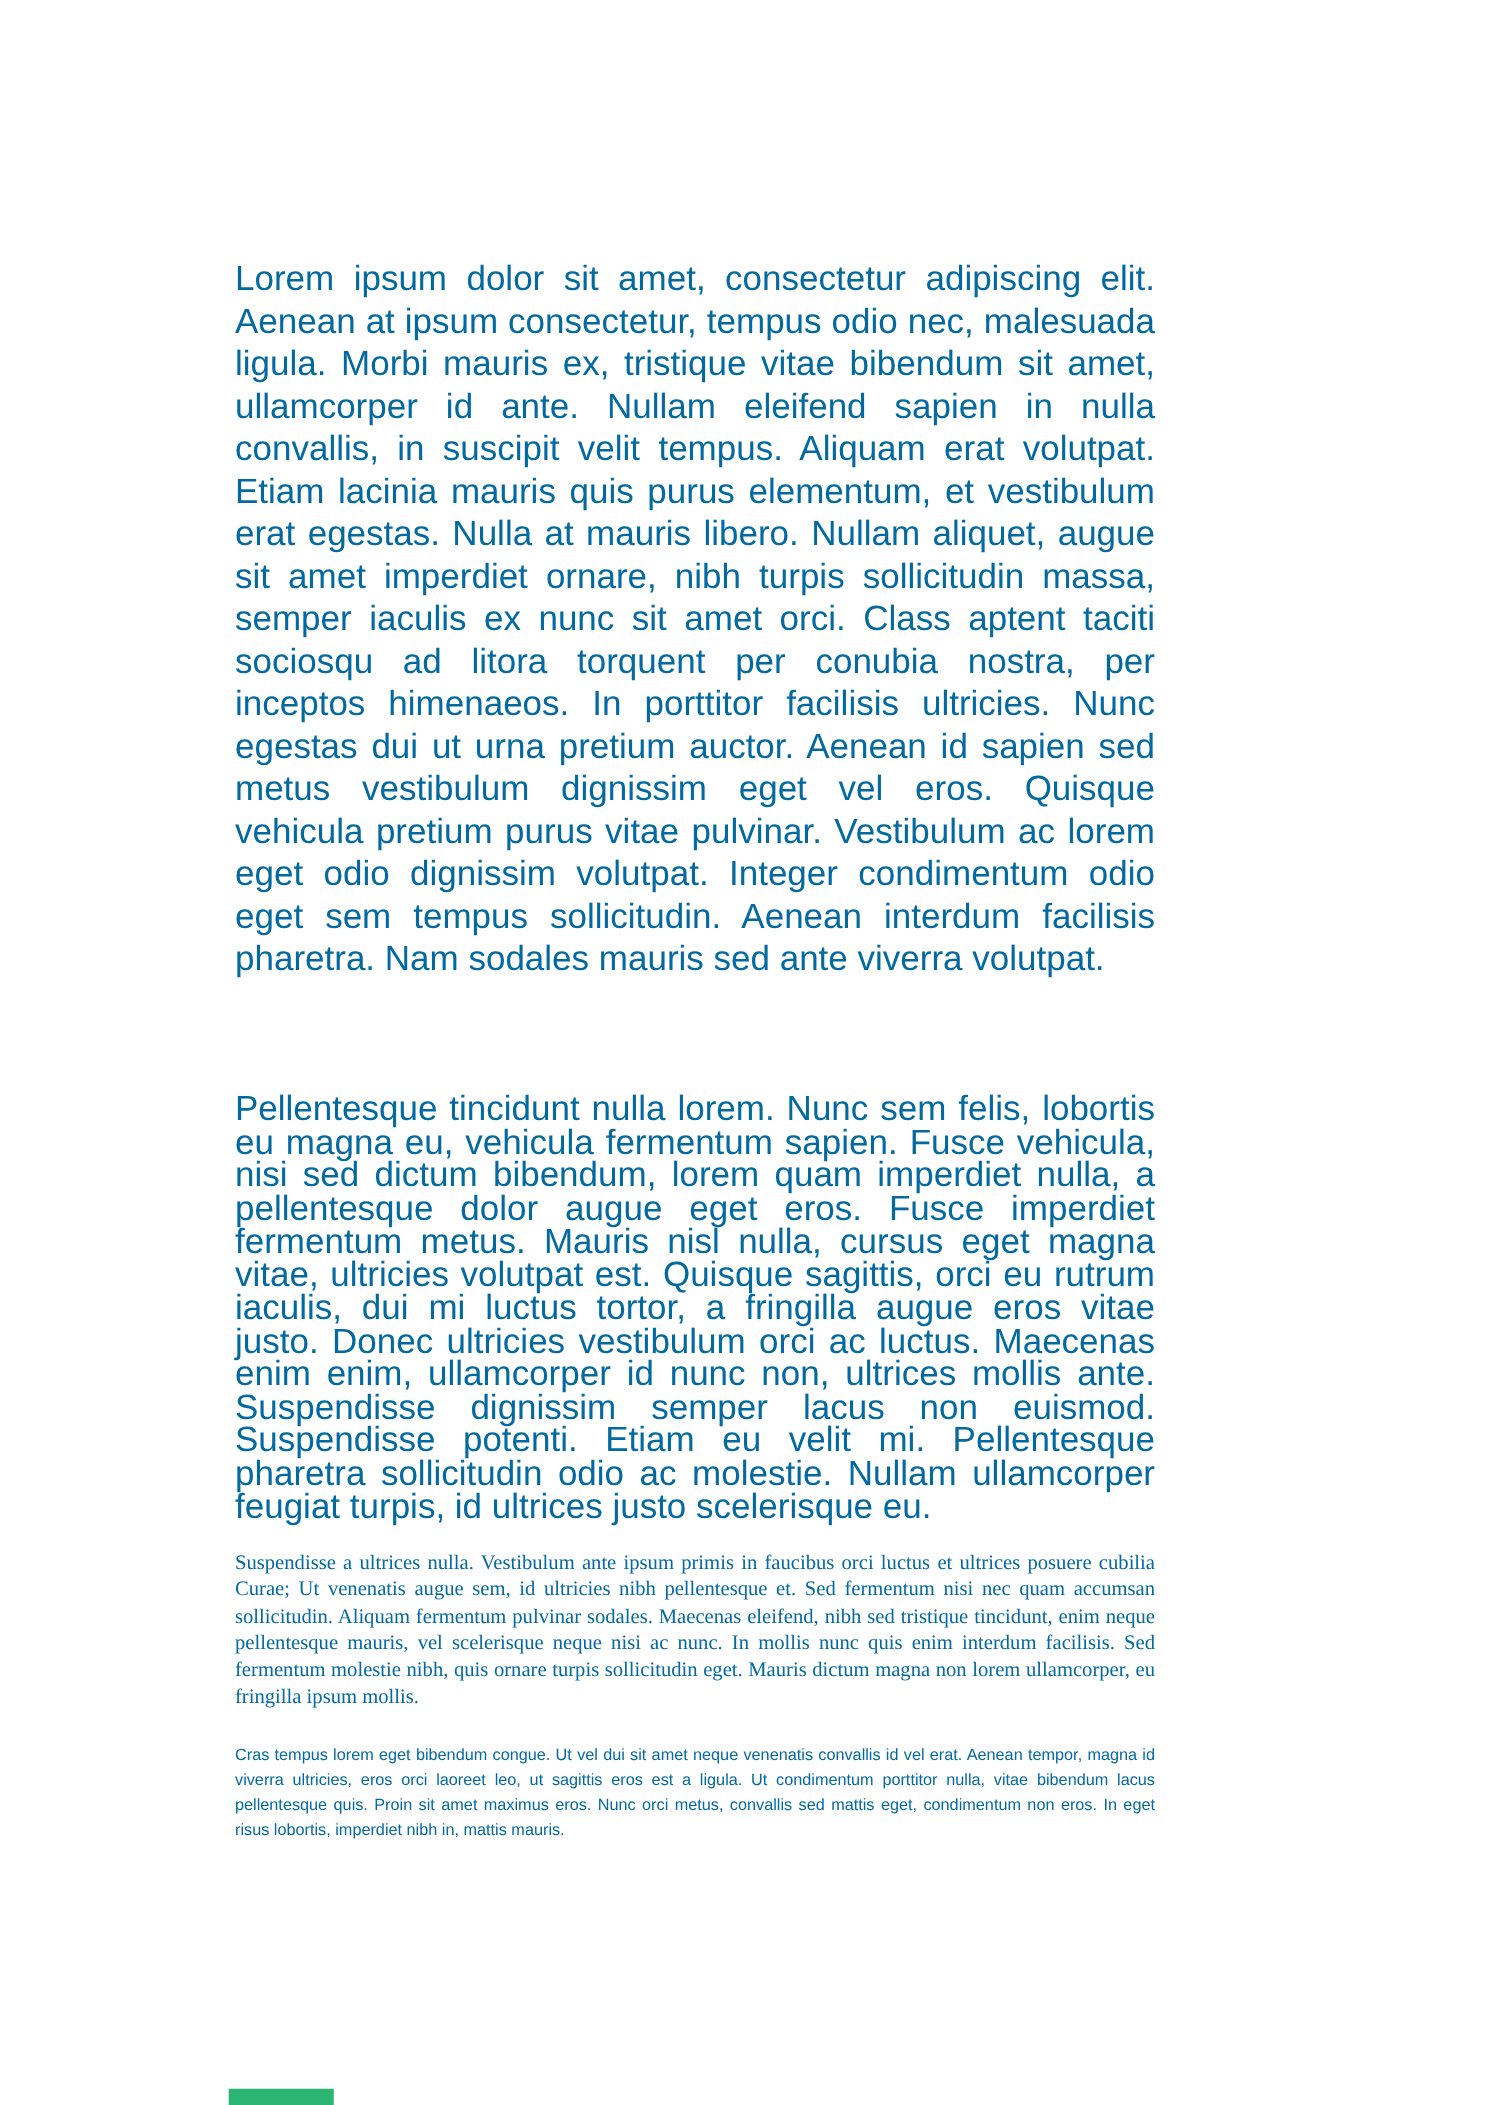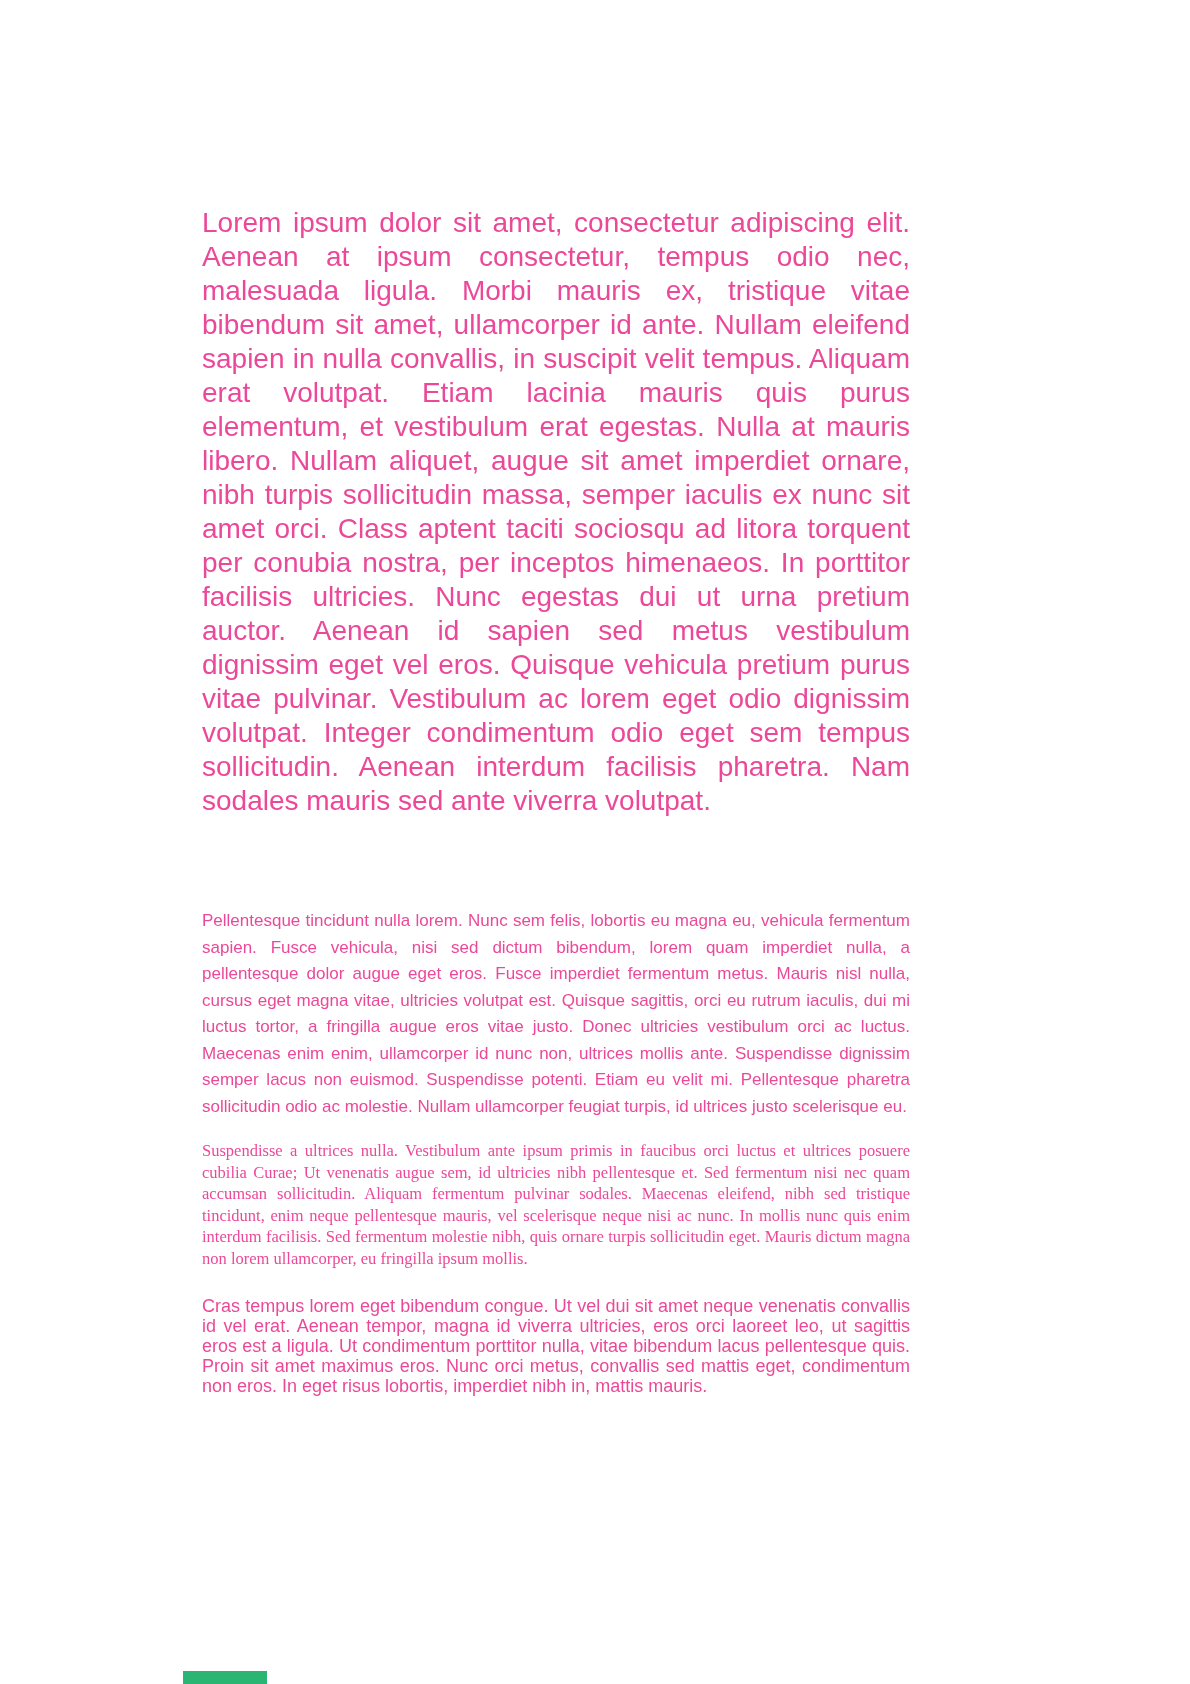--- a/index.html
+++ b/index.html
@@ -15,47 +15,47 @@
     overflow: hidden;
     font-family: "Liberation Sans", "DejaVu Sans", sans-serif;
   }
   .content {
     position: absolute;
     left: 186px;
     top: 0;
     width: 740px;
   }
   .content p {
-    margin: 16px;
+    margin: 2px;
     padding: 0;
-    color: #ec4899;
+    color: #0369a1;
     font-weight: 300;
     text-align: justify;
     text-justify: inter-word;
     hyphens: none;
   }
   .para-lead {
     margin-top: 206px !important;
     font-size: 28px;
     line-height: 34px;
     margin-bottom: 90px !important;
   }
   .para-second {
-    font-size: 17px;
+    font-size: 28px;
     line-height: 26.5px;
     margin-bottom: 20px !important;
   }
   .para-third {
     font-size: 16.5px;
     line-height: 21.6px;
     margin-bottom: 26px !important;
     font-family: Liberation Serif, serif;
   }
   .para-fourth {
-    font-size: 18px;
+    font-size: 13px;
     line-height: 20px;
   }
   .bottom-accent-bar {
     position: absolute;
     left: 183px;
     bottom: 0;
     width: 84px;
     height: 13px;
     background: #2bb573;
   }

